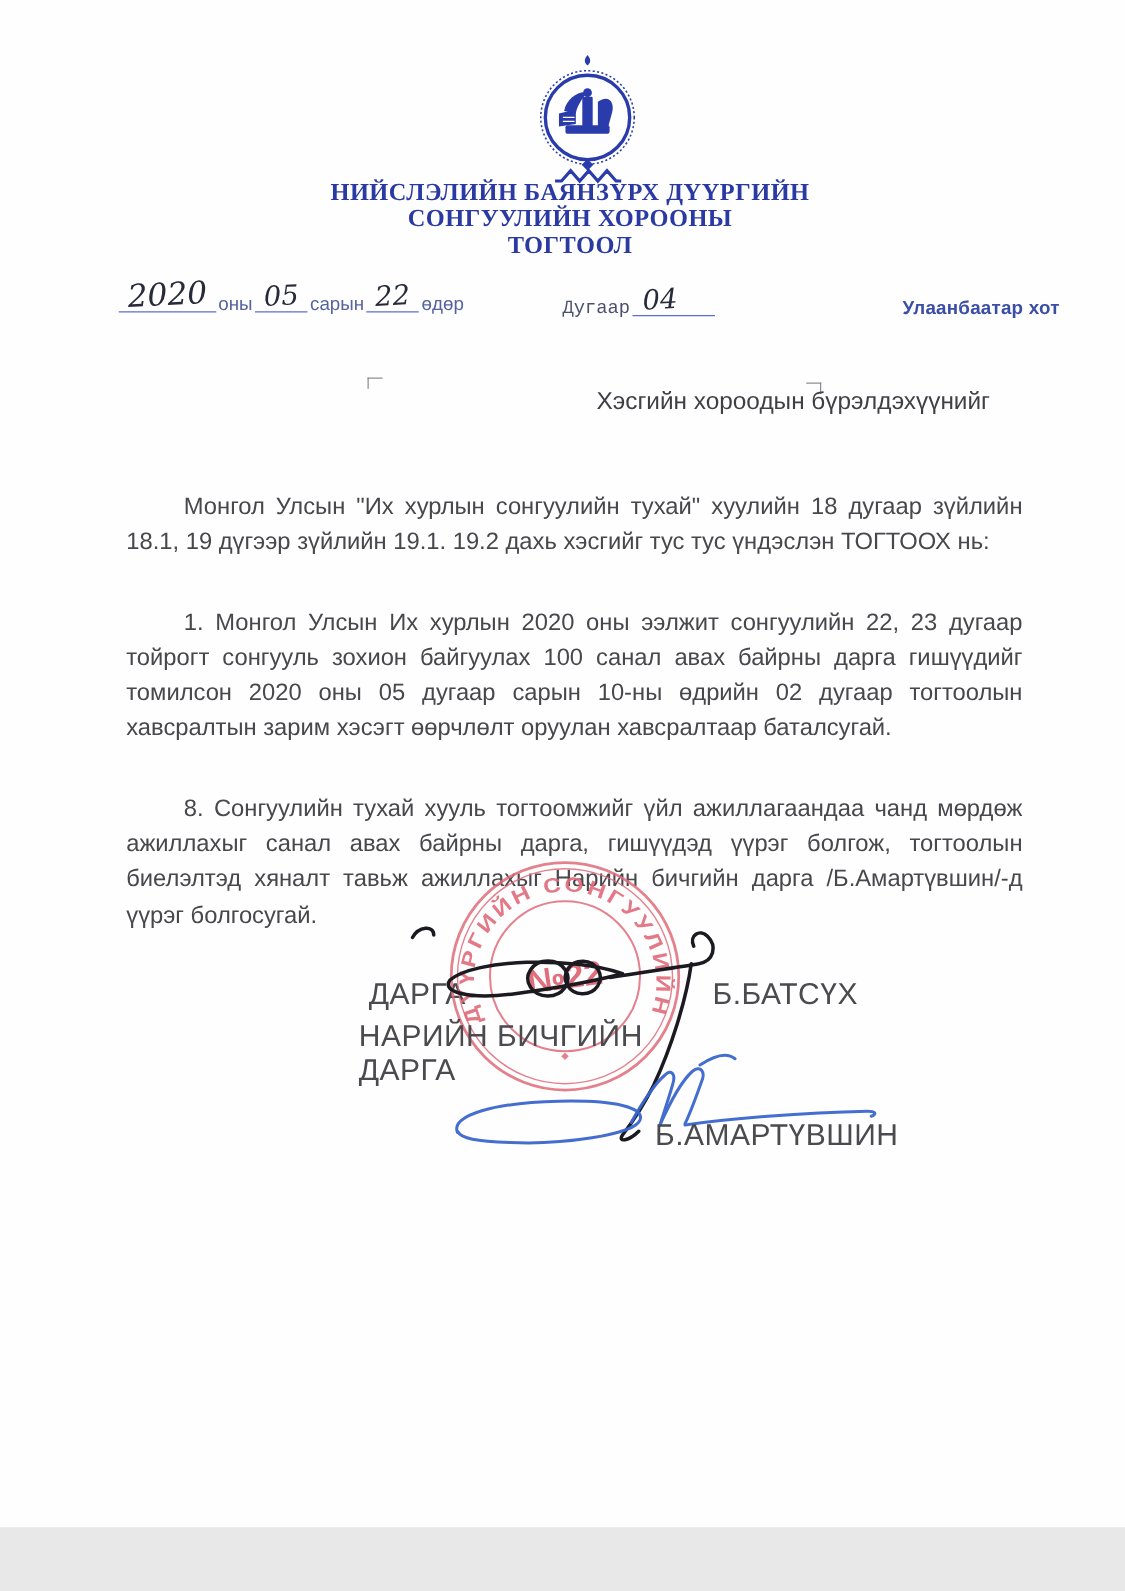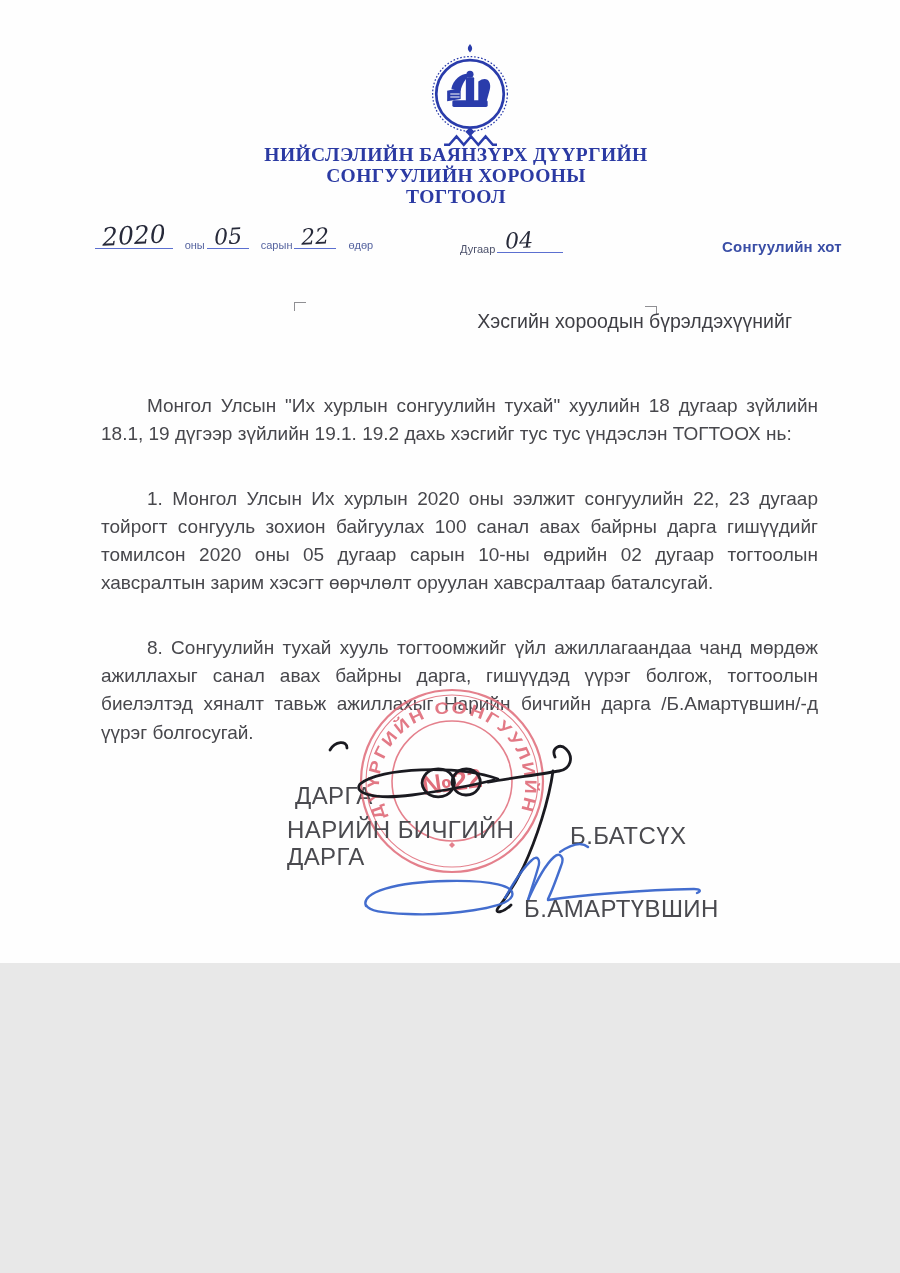--- a/index.html
+++ b/index.html
@@ -1,40 +1,40 @@
 <!DOCTYPE html>
 <html><head>
 <meta charset="utf-8">
 <style>
   html,body { margin:0; padding:0; background:#e8e8e8; }
   .page {
-    position:relative; width:900px; height:963px; margin:0 auto;
+    position:relative; width:900px; height:1222px; margin:0 auto;
     background:#fefefe; overflow:hidden;
     font-family:"Liberation Sans", sans-serif;
   }
   
   .emblem { position:absolute; left:416px; top:42px; }
   
   .org-header {
     position:absolute; left:0; top:144px; width:912px; text-align:center;
     font-family:"Liberation Serif", serif; font-weight:bold;
     font-size:19.5px; line-height:21px; letter-spacing:.4px; color:#2b3aa3;
   }
   
   .meta-row { position:absolute; left:0; top:222px; width:900px; height:42px; }
   .meta-left { position:absolute; left:95px; top:0; display:flex; align-items:flex-end; }
   .hw-wrap { display:inline-block; border-bottom:1.6px solid #5b6fd0; padding:0 7px 1px 7px; }
   .hw {
     display:inline-block; font-family:"DejaVu Serif", serif; font-style:italic;
     color:#272a3a; font-size:25px; line-height:25px; transform:rotate(-3deg) translateY(1px);
   }
   .hw.small { font-size:22px; line-height:22px; }
-  .meta-label { font-size:11px; color:#55639f; padding:0 2px 1px 2px; position:relative; top:3px;margin-left:10px; }
+  .meta-label { font-size:15px; color:#55639f; padding:0 2px 1px 2px; position:relative; top:3px; }
   .meta-num { position:absolute; left:448px; top:7px; display:flex; align-items:flex-end; }
-  .meta-num .meta-label { color:#4c516b; }
+  .meta-num .meta-label { color:#4c516b;font-family:Liberation Mono, monospace; }
   .num-wrap { display:inline-block; border-bottom:1.6px solid #5b6fd0; padding:0 30px 1px 8px; }
   .meta-city {
     position:absolute; left:722px; top:16px; font-size:15px; font-weight:bold;
     color:#3a4ea6; letter-spacing:.2px;
   }
   
   .decree-title {
     position:absolute; left:120px; top:308px; width:672px; text-align:right;
     font-size:19.5px; line-height:27.5px; color:#3f3f45;
   }
@@ -43,21 +43,21 @@
   .corner.tr { left:645px; top:306px; border-top:1.5px solid #8f8f93; border-right:1.5px solid #8f8f93; }
   
   .body-text {
     position:absolute; left:101px; top:392px; width:717px;
     font-size:19px; line-height:28.3px; color:#47474c; text-align:justify;
   }
   .body-text p { margin:0 0 36px 0; text-indent:46px; }
   
   .sig-label, .sig-name { position:absolute; font-size:24px; color:#4a4a4f; letter-spacing:.4px; }
   .chairman-label { left:295px; top:782px; }
-  .chairman-name  { left:570px; top:782px;margin-top:40px; }
+  .chairman-name  { left:570px; top:782px; }
   .secretary-label { left:287px; top:816px; line-height:27px; }
   .secretary-name  { left:524px; top:895px; }
   .stamp { position:absolute; left:352px; top:681px; }
   .ink-overlay { position:absolute; left:0; top:0; pointer-events:none; }
 </style>
 </head>
 <body>
 
 <div class="page">
 
@@ -94,21 +94,21 @@
       <span class="meta-label">оны</span>
       <span class="hw-wrap"><span class="hw small">05</span></span>
       <span class="meta-label">сарын</span>
       <span class="hw-wrap"><span class="hw small">22</span></span>
       <span class="meta-label">өдөр</span>
     </div>
     <div class="meta-num">
       <span class="meta-label">Дугаар</span>
       <span class="num-wrap"><span class="hw small">04</span></span>
     </div>
-    <div class="meta-city">Сонгуулийн хот</div>
+    <div class="meta-city">Улаанбаатар хот</div>
   </div>
 
   <span class="corner tl"></span>
   <span class="corner tr"></span>
   <div class="decree-title">
     <div>Хэсгийн хороодын бүрэлдэхүүнийг</div>
   </div>
 
   <div class="body-text">
     <p>Монгол Улсын "Их хурлын сонгуулийн тухай" хуулийн 18 дугаар зүйлийн 18.1, 19 дүгээр зүйлийн 19.1. 19.2 дахь хэсгийг тус тус үндэслэн ТОГТООХ нь:</p>

